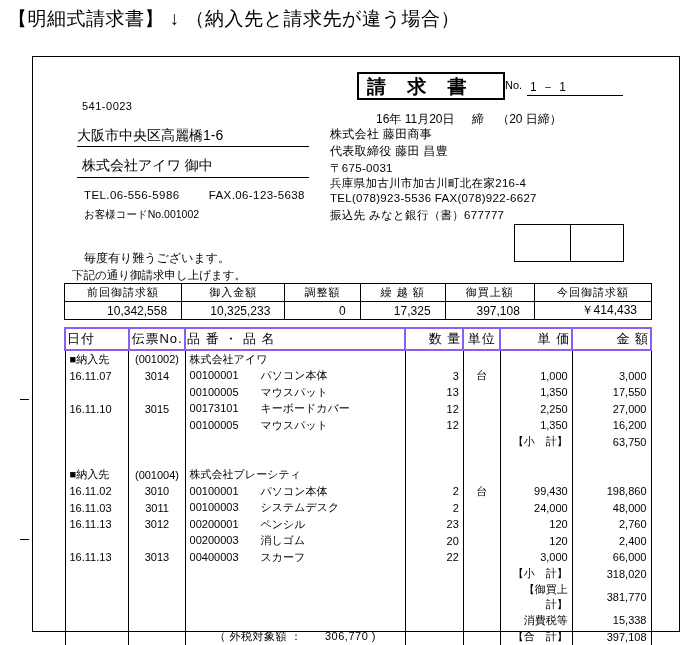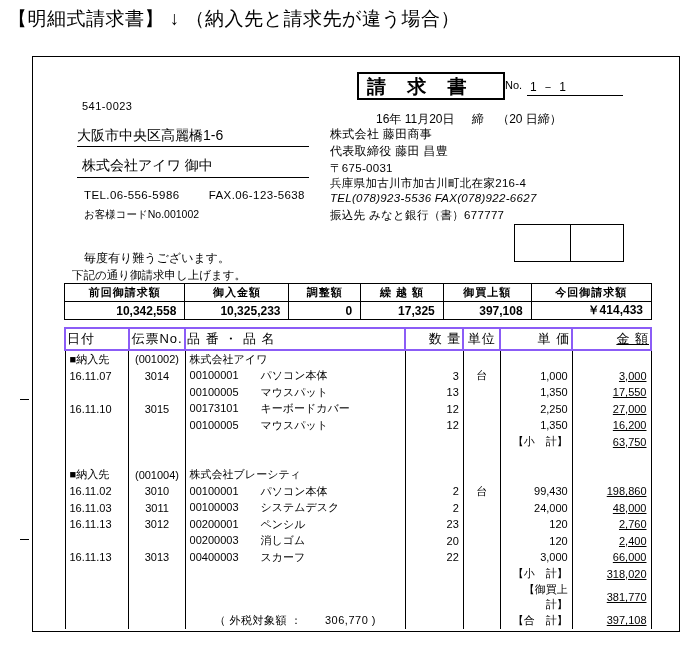--- a/index.html
+++ b/index.html
@@ -144,21 +144,21 @@
     position: absolute;
     left: 330px;
     font-size: 11.5px;
     letter-spacing: 0.3px;
     white-space: nowrap;
   }
   .issuer.l1 { top: 126px; font-size: 12px; }
   .issuer.l2 { top: 143px; font-size: 12px; }
   .issuer.l3 { top: 161px; }
   .issuer.l4 { top: 176px; }
-  .issuer.l5 { top: 192px; font-style: italic; }
+  .issuer.l5 { top: 192px; }
   .issuer.l6 { top: 208px; }
 
   .stamp-box {
     position: absolute;
     left: 514px;
     top: 224px;
     width: 110px;
     height: 38px;
     border: 1px solid #000;
     box-sizing: border-box;
@@ -191,22 +191,22 @@
     position: absolute;
     left: 64px;
     top: 283px;
     width: 588px;
     border-collapse: collapse;
     font-size: 11px;
   }
   .summary th, .summary td {
     border: 1px solid #000;
     height: 17px;
-    padding: 0 8px;
-    font-weight: bold;
+    padding: 0 14px;
+    font-weight: normal;
   }
   .summary th { text-align: center; letter-spacing: 1px; font-size: 11px; }
   .summary td { text-align: right; font-size: 12px; }
 
   
   .detail {
     position: absolute;
     left: 64px;
     top: 327px;
     width: 588px;
@@ -227,21 +227,21 @@
     padding: 0 4px;
     font-size: 11px;
     vertical-align: middle;
   }
   .c-date  { width: 58px; text-align: left; }
   .c-slip  { width: 48px; text-align: center; }
   .c-item  { width: 245px; text-align: left; margin-top: 26px; }
   .c-qty   { width: 58px; text-align: right; }
   .c-unit  { width: 32px; text-align: center; }
   .c-price { width: 70px; text-align: right; }
-  .c-amt   { width: 77px; text-align: right; text-decoration: underline; }
+  .c-amt   { width: 77px; text-align: right; }
   .taxline {
     text-align: center;
     font-size: 11px;
     letter-spacing: 0.5px;
   }
 </style>
 </head>
 <body>
 
 <div class="page-heading">【明細式請求書】 ↓ （納入先と請求先が違う場合）</div>
@@ -454,20 +454,29 @@
         <td class="c-slip"></td>
         <td class="c-item"></td>
         <td class="c-qty"></td>
         <td class="c-unit"></td>
         <td class="c-price" style="text-align: right;">【御買上計】</td>
         <td class="c-amt">381,770</td>
       </tr>
       <tr>
         <td class="c-date"></td>
         <td class="c-slip"></td>
+        <td class="c-item"></td>
+        <td class="c-qty"></td>
+        <td class="c-unit"></td>
+        <td class="c-price">消費税等</td>
+        <td class="c-amt">15,338</td>
+      </tr>
+      <tr>
+        <td class="c-date"></td>
+        <td class="c-slip"></td>
         <td class="c-item taxline">（ 外税対象額 ：　　306,770 )</td>
         <td class="c-qty"></td>
         <td class="c-unit"></td>
         <td class="c-price" style="text-align: right;">【合　計】</td>
         <td class="c-amt">397,108</td>
       </tr>
     </tbody>
 </table>
 
 </body></html>

